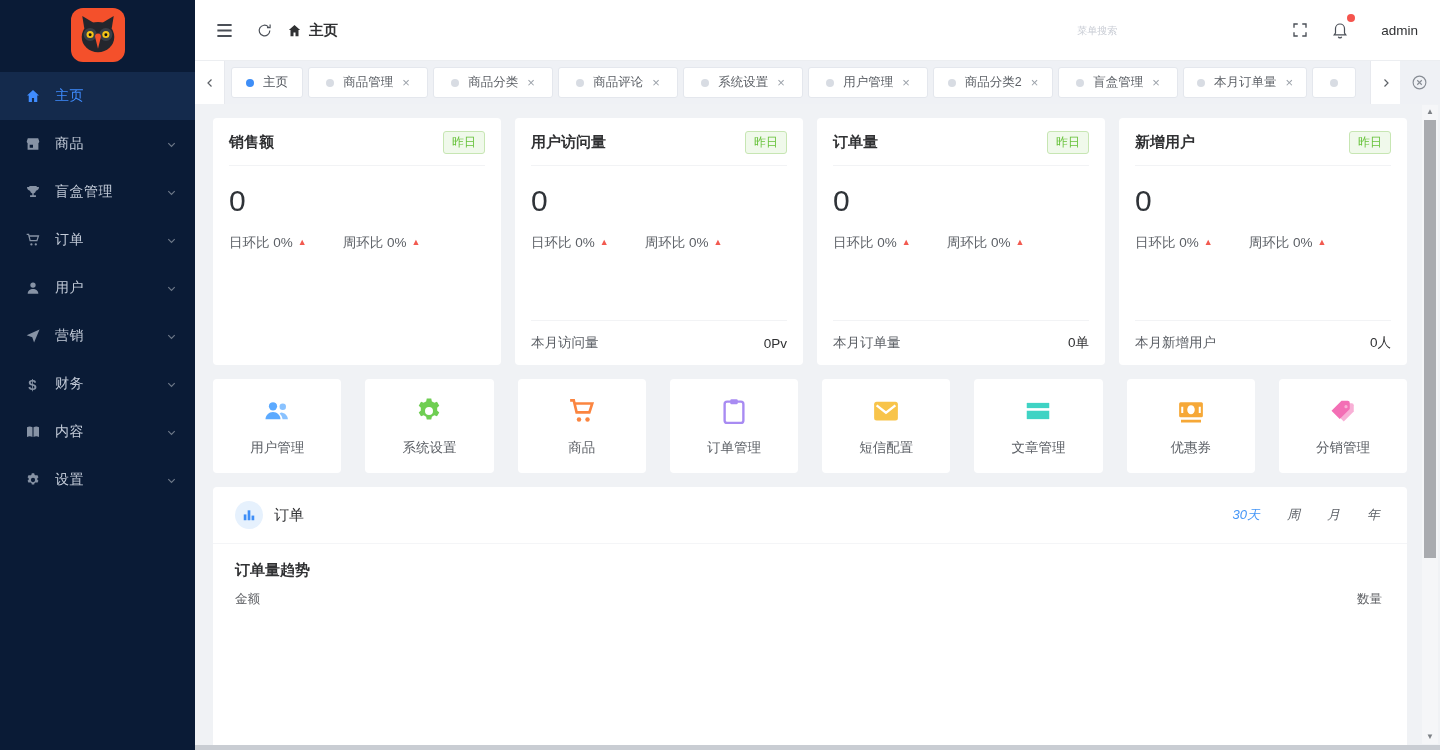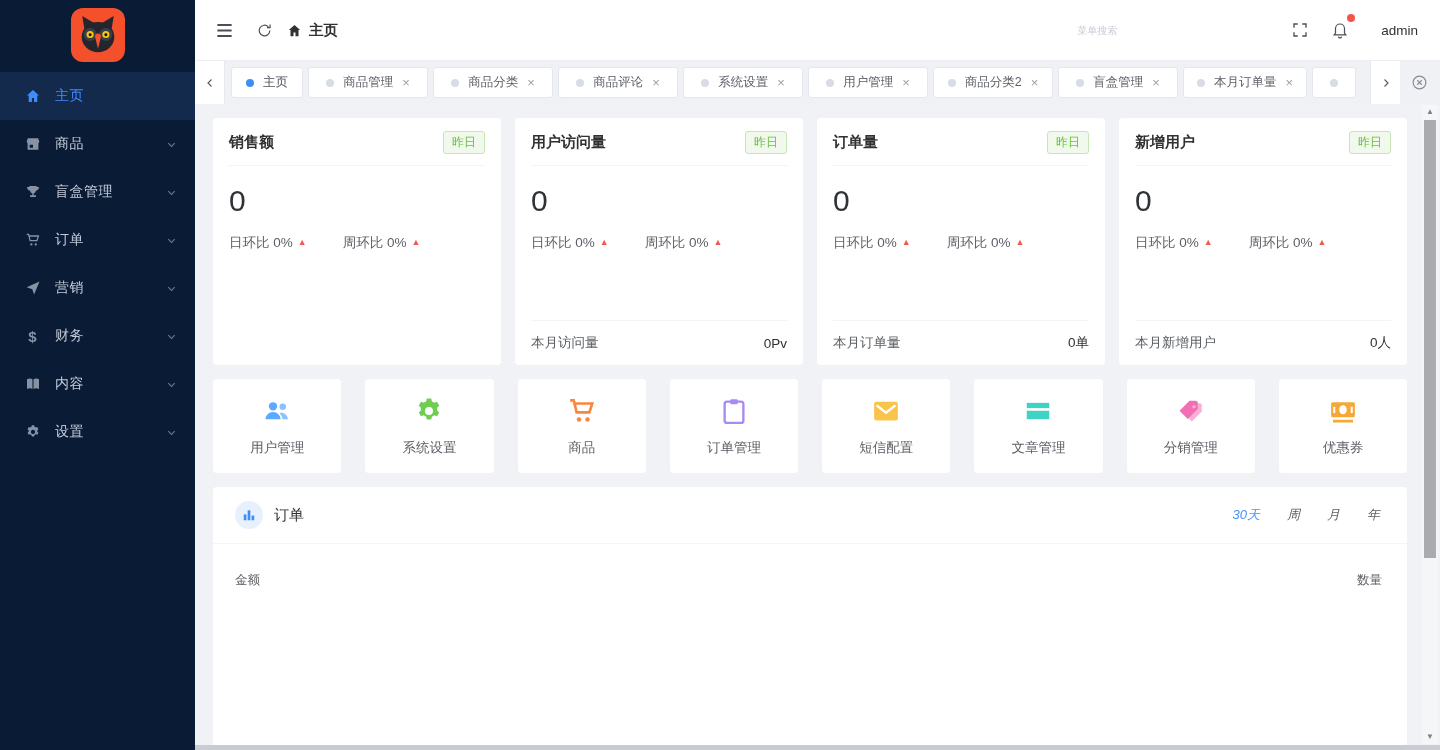--- a/index.html
+++ b/index.html
@@ -156,20 +156,34 @@
         <span class="slabel">订单</span>
         <span class="chev">
           <svg width="11" height="11" viewBox="0 0 24 24" fill="none" stroke="currentColor" stroke-width="2.6">
               <path d="M5 9l7 7 7-7"></path>
             </svg>
         </span>
       </div>
       <div class="side-item">
         <span class="sicon">
           <svg width="16" height="16" viewBox="0 0 24 24" fill="currentColor">
+              <circle cx="12" cy="7.6" r="4"></circle>
+              <path d="M4 20.5c0-4 3.6-6.9 8-6.9s8 2.9 8 6.9z"></path>
+            </svg>
+        </span>
+        <span class="slabel">用户</span>
+        <span class="chev">
+          <svg width="11" height="11" viewBox="0 0 24 24" fill="none" stroke="currentColor" stroke-width="2.6">
+              <path d="M5 9l7 7 7-7"></path>
+            </svg>
+        </span>
+      </div>
+      <div class="side-item">
+        <span class="sicon">
+          <svg width="16" height="16" viewBox="0 0 24 24" fill="currentColor">
               <path d="M2.5 10.8 L21.8 2.4 L13.6 21.6 L10.9 13.8 Z"></path>
             </svg>
         </span>
         <span class="slabel">营销</span>
         <span class="chev">
           <svg width="11" height="11" viewBox="0 0 24 24" fill="none" stroke="currentColor" stroke-width="2.6">
               <path d="M5 9l7 7 7-7"></path>
             </svg>
         </span>
       </div>
@@ -440,38 +454,38 @@
       <div class="ql">
         <span class="ql-icon" style="color: rgb(63, 211, 196);">
           <svg width="30" height="30" viewBox="0 0 24 24" fill="currentColor">
               <path d="M3 5.5h18v4.2H3z"></path>
               <path d="M3 11.8h18v6.7H3z"></path>
             </svg>
         </span>
         <span class="ql-label">文章管理</span>
       </div>
       <div class="ql">
-        <span class="ql-icon" style="color: rgb(243, 111, 181);">
-          <svg width="30" height="30" viewBox="0 0 24 24" fill="currentColor">
-              <path d="M6 13.8l8-8h5a1.6 1.6 0 0 1 1.6 1.6v5l-8 8z" opacity=".55"></path>
-              <path fill-rule="evenodd" d="M2.8 11.8l8-8h5a1.6 1.6 0 0 1 1.6 1.6v5l-8 8zM14.4 7.2a1.3 1.3 0 1 0 0 2.6 1.3 1.3 0 0 0 0-2.6z"></path>
-            </svg>
-        </span>
-        <span class="ql-label">分销管理</span>
-      </div>
-      <div class="ql">
         <span class="ql-icon" style="color: rgb(246, 168, 55);">
           <svg width="30" height="30" viewBox="0 0 24 24">
               <rect x="2.5" y="5" width="19" height="12" rx="1.2" fill="currentColor"></rect>
               <ellipse cx="12" cy="11" rx="3" ry="3.6" fill="#fff"></ellipse>
               <path d="M5 8.5v5M19 8.5v5" stroke="#fff" stroke-width="1.6"></path>
               <rect x="4" y="19" width="16" height="2.2" fill="currentColor"></rect>
             </svg>
         </span>
         <span class="ql-label">优惠券</span>
+      </div>
+      <div class="ql">
+        <span class="ql-icon" style="color: rgb(243, 111, 181);">
+          <svg width="30" height="30" viewBox="0 0 24 24" fill="currentColor">
+              <path d="M6 13.8l8-8h5a1.6 1.6 0 0 1 1.6 1.6v5l-8 8z" opacity=".55"></path>
+              <path fill-rule="evenodd" d="M2.8 11.8l8-8h5a1.6 1.6 0 0 1 1.6 1.6v5l-8 8zM14.4 7.2a1.3 1.3 0 1 0 0 2.6 1.3 1.3 0 0 0 0-2.6z"></path>
+            </svg>
+        </span>
+        <span class="ql-label">分销管理</span>
       </div>
     </section>
 
     <section class="panel">
       <div class="panel-head">
         <span class="picon">
           <svg width="14" height="14" viewBox="0 0 24 24" fill="currentColor">
               <rect x="3" y="11" width="4.6" height="10"></rect>
               <rect x="9.7" y="4" width="4.6" height="17"></rect>
               <rect x="16.4" y="13" width="4.6" height="8"></rect>
@@ -479,20 +493,21 @@
         </span>
         <span class="ptitle">订单</span>
         <div class="ranges">
           <span class="range active">30天</span>
           <span class="range">周</span>
           <span class="range">月</span>
           <span class="range">年</span>
         </div>
       </div>
       <div class="panel-body">
+        <div class="chart-title">订单量趋势</div>
         <div class="axis-row">
           <span>金额</span>
           <span>数量</span>
         </div>
         <div class="chart-area"></div>
       </div>
     </section>
 
   </main>
 

